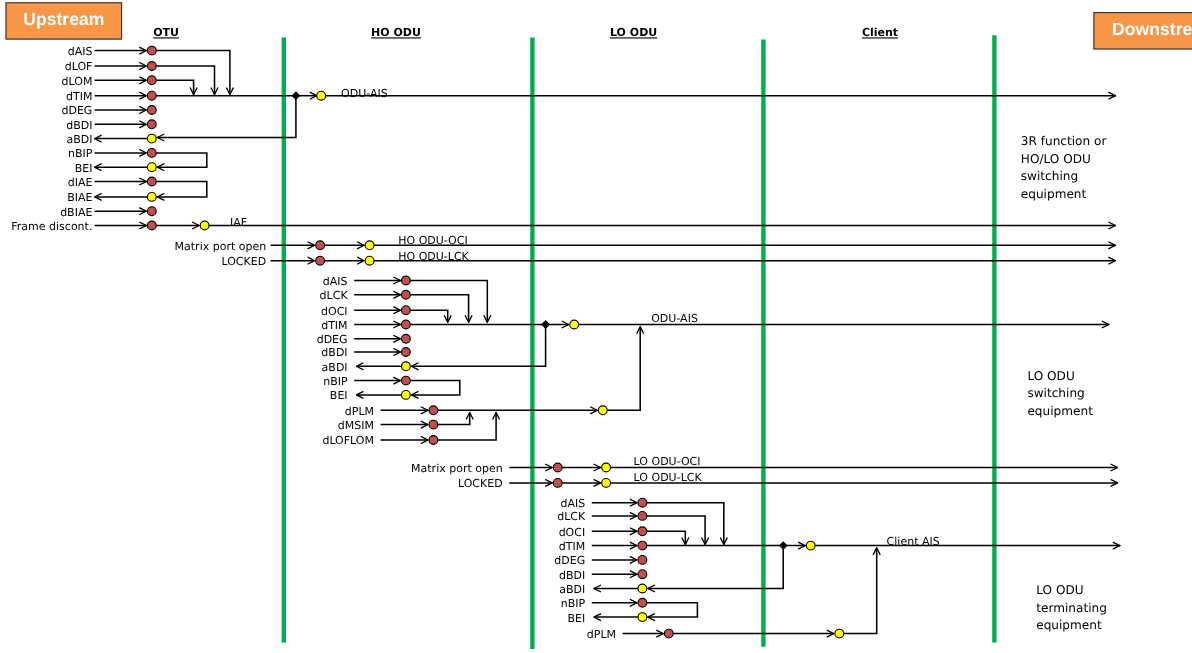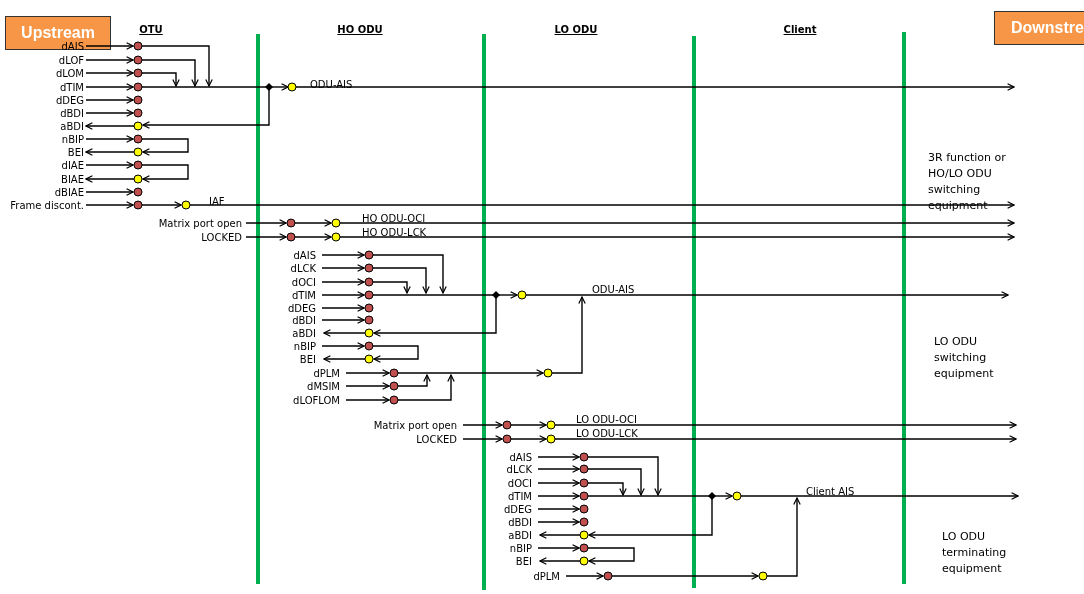--- a/index.html
+++ b/index.html
@@ -1,21 +1,21 @@
 <!DOCTYPE html>
 <html><head>
 <meta charset="utf-8">
 <style>
   html, body { margin: 0; padding: 0; background: #ffffff; }
   body { width: 1084px; height: 594px; position: relative; overflow: hidden;
          font-family: "DejaVu Sans", sans-serif; }
   .badge { position: absolute; background: #f79646; border: 1px solid #333;
            color: #fff; font-family: "Liberation Sans", sans-serif; font-weight: bold;
            font-size: 16px; display: flex; align-items: center; justify-content: center; }
-  #badge-up { left: 5px; top: 16px; width: 104px; height: 32px; }
+  #badge-up { left: 5px; top: 2px; width: 104px; height: 32px; }
   #badge-down { left: 946px; top: 11px; width: 128px; height: 32px; margin-left: 48px; }
   svg { position: absolute; left: 0; top: 0; }
   .sec { font-family: "DejaVu Sans", sans-serif; font-weight: bold; font-size: 10px;
          text-decoration: underline; }
   .lbl { font-family: "DejaVu Sans", sans-serif; font-size: 10px; fill: #000; }
   .note { position: absolute; font-family: "DejaVu Sans", sans-serif; font-size: 11px;
           line-height: 16px; color: #000; }
 </style>
 </head>
 <body>
@@ -219,21 +219,21 @@
       <text x="532" y="513" class="lbl" text-anchor="end">dDEG</text>
       <text x="532" y="526" class="lbl" text-anchor="end">dBDI</text>
       <text x="532" y="539" class="lbl" text-anchor="end">aBDI</text>
       <text x="532" y="552" class="lbl" text-anchor="end">nBIP</text>
       <text x="532" y="565" class="lbl" text-anchor="end">BEI</text>
       <text x="560" y="580" class="lbl" text-anchor="end">dPLM</text>
       <text x="806" y="495" class="lbl" text-anchor="start">Client AIS</text>
     </g>
 </svg>
 
-<div class="note" style="left:928px; top:121px;margin-top:29px;">
+<div class="note" style="left:928px; top:121px;">
   <div>3R function or</div>
   <div>HO/LO ODU</div>
   <div>switching</div>
   <div>equipment</div>
 </div>
 <div class="note" style="left:934px; top:334px;">
   <div>LO ODU</div>
   <div>switching</div>
   <div>equipment</div>
 </div>

